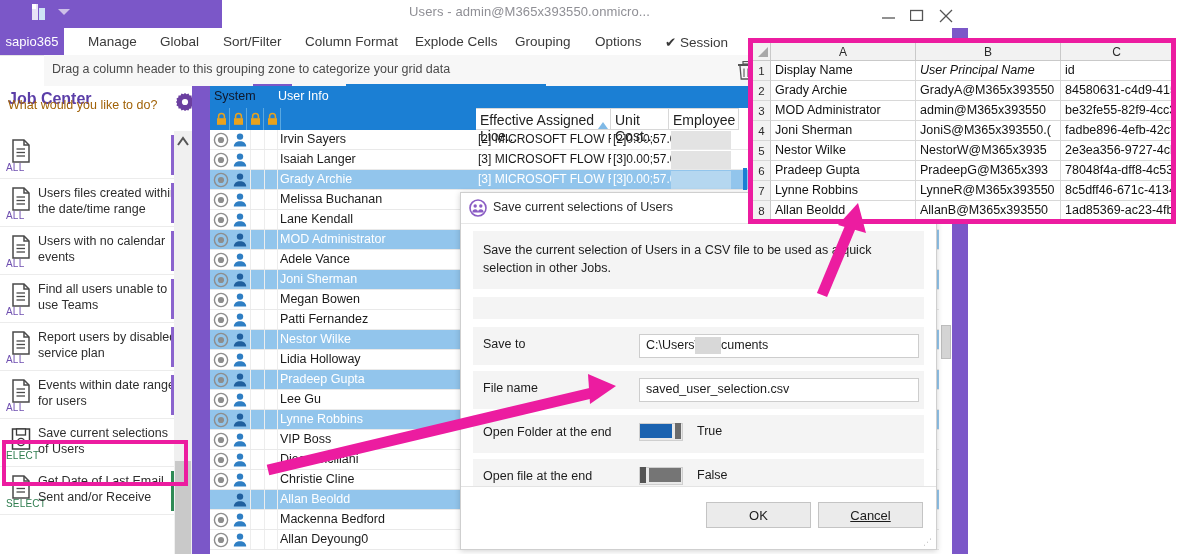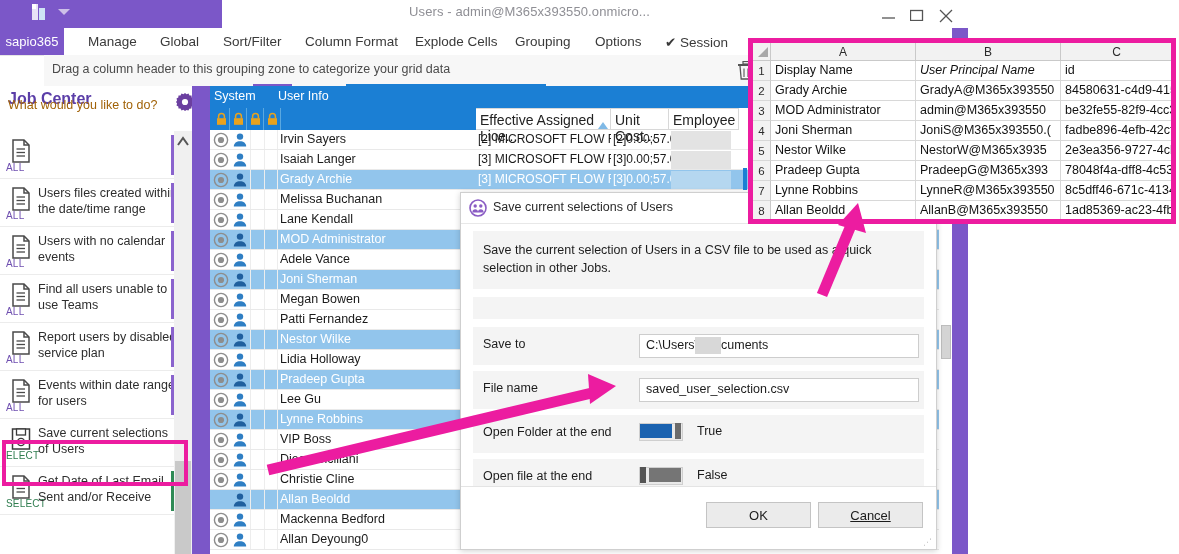--- a/index.html
+++ b/index.html
@@ -111,21 +111,21 @@
 
   
   #grid{
     position:absolute;left:210px;top:86px;width:729px;height:468px;
     background:#ffffff;overflow:hidden;
   }
   #grid-band{
     position:absolute;left:0;top:0;width:729px;height:22px;background:#1b7fd4;
   }
   .band-lbl{position:absolute;top:3px;font-size:12.5px;color:#ffffff;}
-  #band-system{left:4px;color:#ffffff;}
+  #band-system{left:4px;color:#0f172a;}
   #band-userinfo{left:68px;}
   #hdr-row{
     position:absolute;left:0;top:22px;width:729px;height:22px;background:#1b7fd4;
   }
   .lockcell{
     position:absolute;top:22px;width:16px;height:22px;
     border-right:1px solid #5aa8e0;box-sizing:border-box;
   }
   .lockico{position:absolute;left:2px;top:4px;}
   #hdr-udn{position:absolute;left:68px;top:25px;font-size:12.5px;color:#ffffff;}

